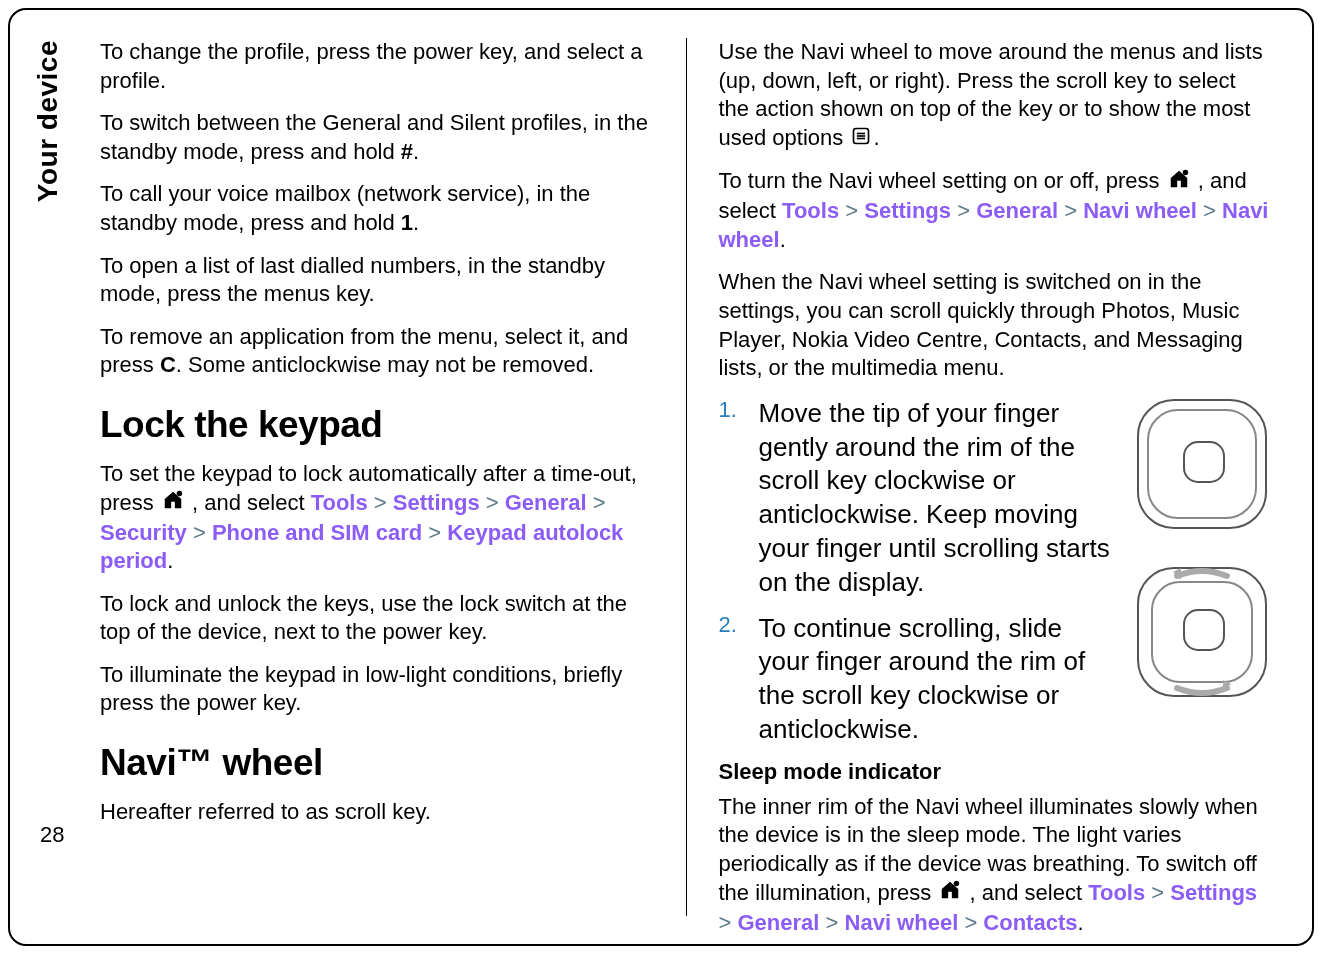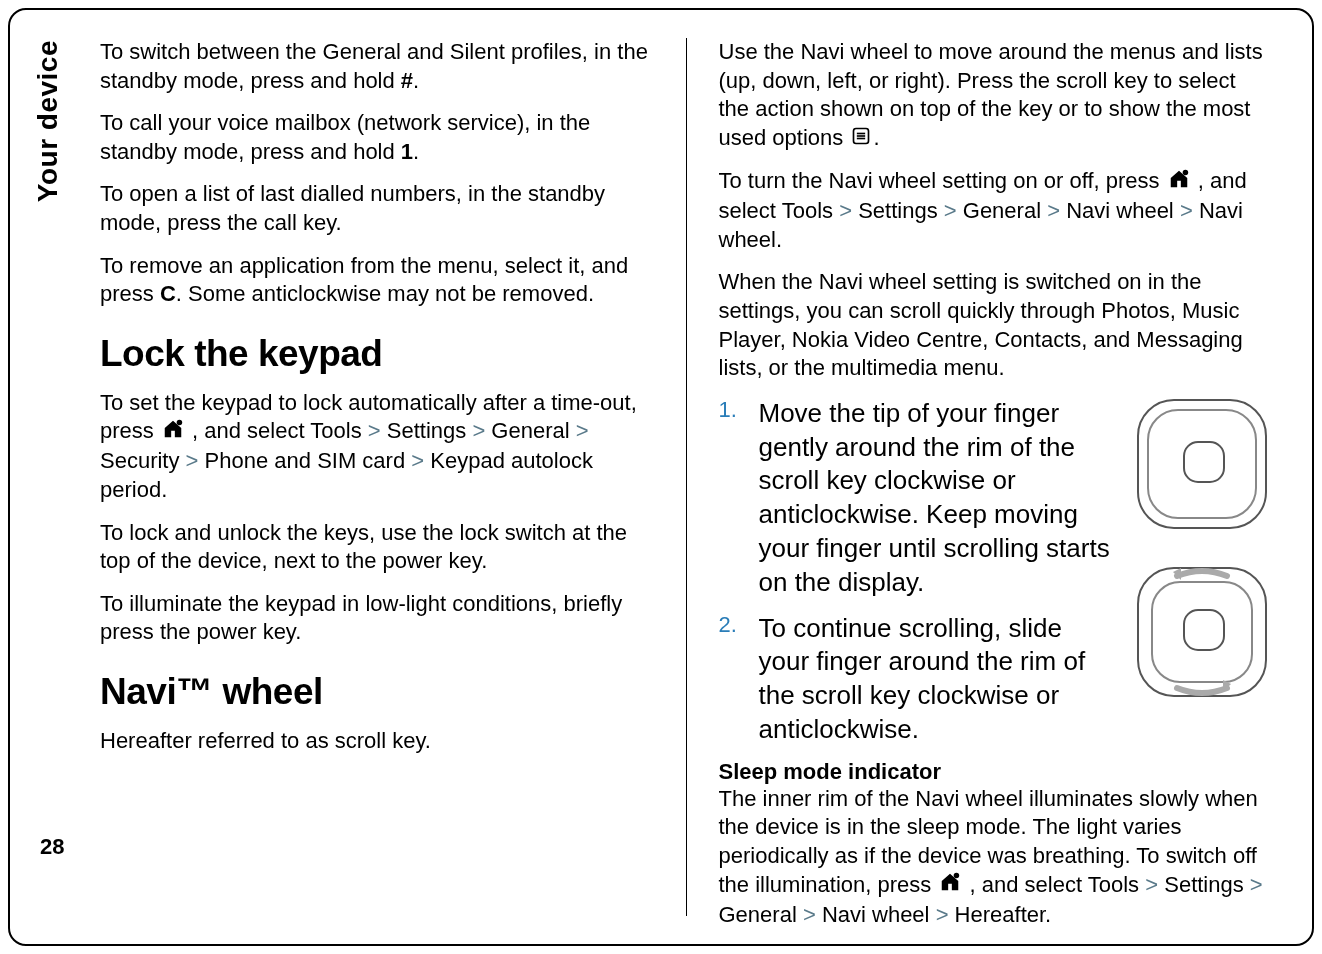--- a/index.html
+++ b/index.html
@@ -25,23 +25,23 @@
     top: 30px;
     writing-mode: vertical-rl;
     transform: rotate(180deg);
     font-size: 28px;
     font-weight: bold;
     letter-spacing: 0.5px;
   }
   .page-number {
     position: absolute;
     left: 30px;
-    bottom: 84px;
+    bottom: 96px;
     font-size: 22px;
-    font-weight: bold;
+    font-weight: normal;
   }
   .columns {
     display: flex;
     gap: 28px;
     height: 100%;
   }
   .col {
     flex: 1;
     position: relative;
   }
@@ -60,22 +60,23 @@
     font-size: 37px;
     font-weight: bold;
     margin-top: 24px;
     margin-bottom: 14px;
     letter-spacing: -0.5px;
   }
   h3 {
     font-size: 22px;
     font-weight: bold;
     margin-top: 10px;
-  }
-  .link-path { color: #000000; font-weight: normal; font-size: 22px; }
+    margin-bottom: 8px;
+  }
+  .link-path { color: #8b5cf6; font-weight: bold; font-size: 22px; }
   .sep { color: #5a7a8a; font-size: 22px; }
   .ui-key { font-weight: bold; }
   .num { color: #2a7db8; font-size: 22px; }
   ol { list-style: none; padding: 0; }
   ol li { display: flex; gap: 12px; margin-bottom: 12px; }
   ol li .num { min-width: 28px; }
   ol li .txt { font-size: 26px; line-height: 1.3; flex: 1; }
   .icon-inline {
     display: inline-block;
     vertical-align: middle;
@@ -95,30 +96,31 @@
 <body>
 
 <div class="page">
 
   <div class="side-label">Your device</div>
   <div class="page-number">28</div>
 
   <div class="columns">
 
     <div class="col">
+      <p>To change the profile, press the power key, and select a profile.</p>
 
       <p>
         <span>To switch between the General and Silent profiles, in the standby mode, press and hold </span><span class="ui-key">#</span><span>.</span>
       </p>
 
       <p>
         <span>To call your voice mailbox (network service), in the standby mode, press and hold </span><span class="ui-key">1</span><span>.</span>
       </p>
 
-      <p>To open a list of last dialled numbers, in the standby mode, press the call key.</p>
+      <p>To open a list of last dialled numbers, in the standby mode, press the menus key.</p>
 
       <p>
         <span>To remove an application from the menu, select it, and press </span><span class="ui-key">C</span><span>. Some anticlockwise may not be removed.</span>
       </p>
 
       <h2>Lock the keypad</h2>
 
       <p>
         <span>To set the keypad to lock automatically after a time-out, press </span>
         <span class="icon-inline">
@@ -210,21 +212,21 @@
         </span>
         <span> , and select </span>
         <span class="link-path">Tools</span>
         <span class="sep">&gt;</span>
         <span class="link-path">Settings</span>
         <span class="sep">&gt;</span>
         <span class="link-path">General</span>
         <span class="sep">&gt;</span>
         <span class="link-path">Navi wheel</span>
         <span class="sep">&gt;</span>
-        <span class="link-path">Hereafter</span><span>.</span>
+        <span class="link-path">Contacts</span><span>.</span>
       </p>
 
       <div class="fig fig1">
         <svg width="140" height="140" viewBox="0 0 140 140">
           <rect x="6" y="6" width="128" height="128" rx="36" ry="36" fill="none" stroke="#555" stroke-width="2"></rect>
           <rect x="16" y="16" width="108" height="108" rx="30" ry="30" fill="none" stroke="#888" stroke-width="2"></rect>
           <rect x="52" y="48" width="40" height="40" rx="14" ry="14" fill="none" stroke="#555" stroke-width="2"></rect>
         </svg>
       </div>
       <div class="fig fig2">

